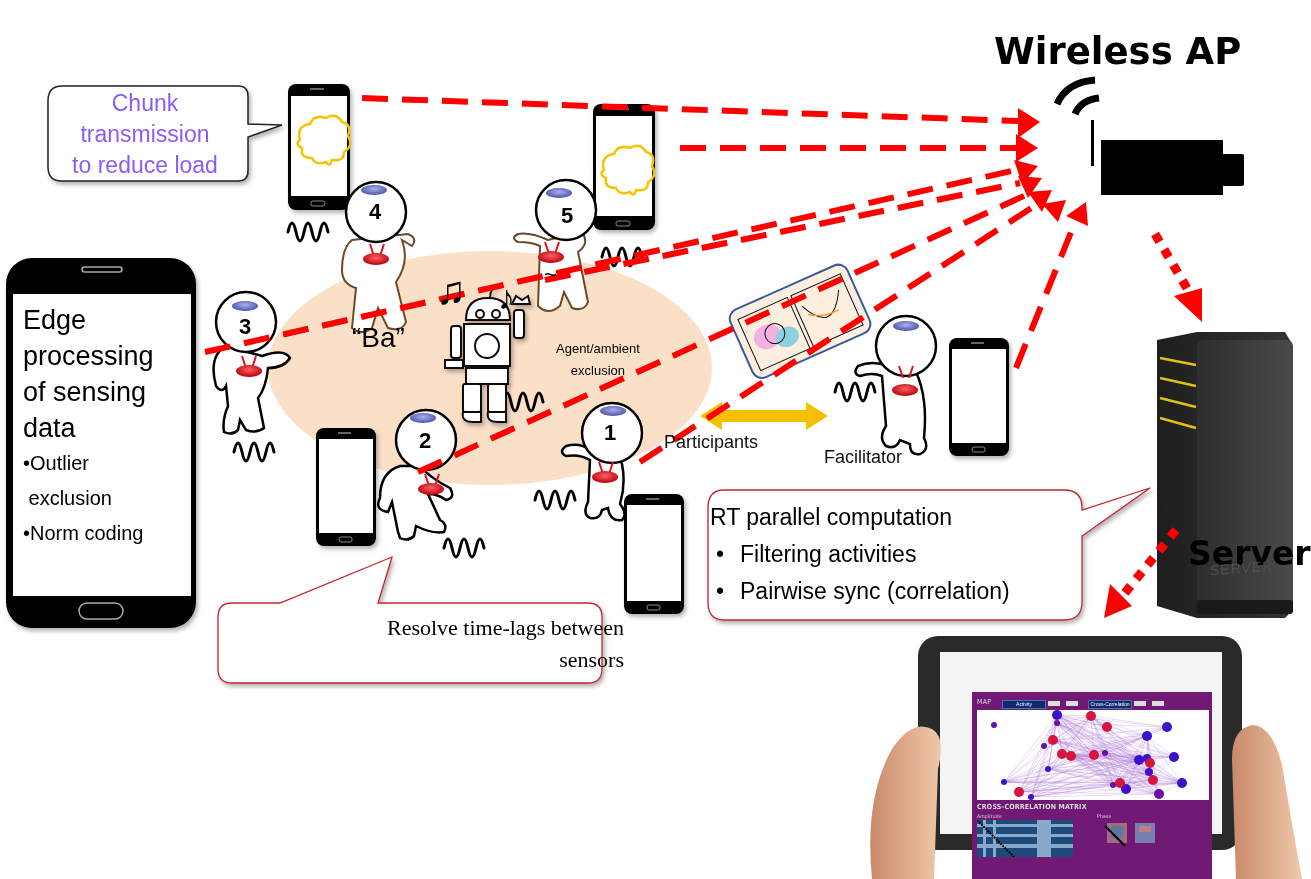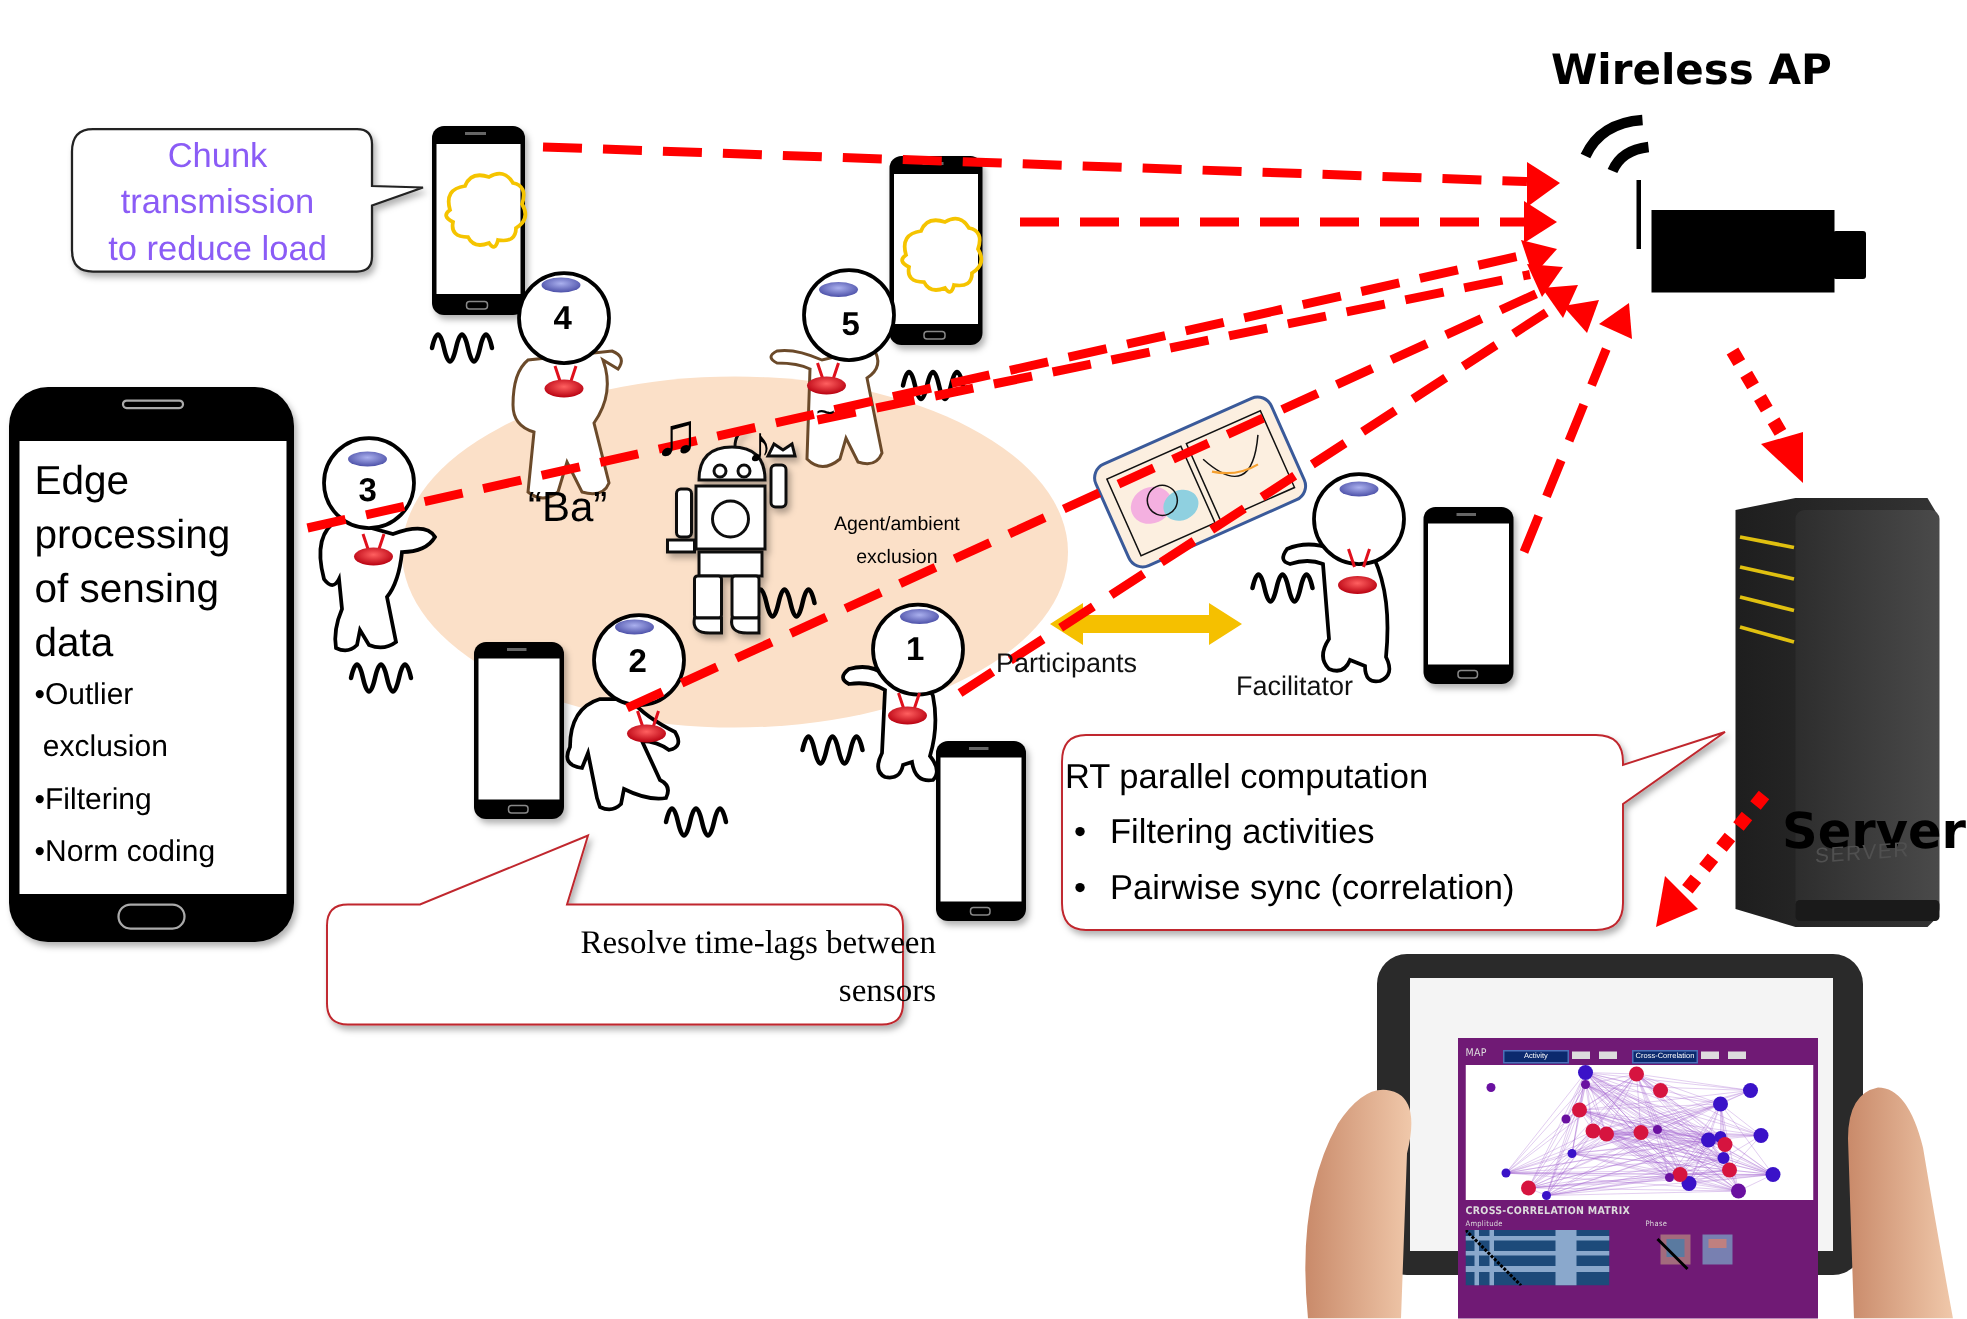--- a/index.html
+++ b/index.html
@@ -563,38 +563,37 @@
   </svg>
   <svg class="abs" style="left:125px;top:128px;" width="96" height="37">
     <rect x="10" y="3" width="20" height="20" fill="#b08080" opacity="0.8"></rect>
     <rect x="38" y="3" width="20" height="20" fill="#7a9ac0" opacity="0.8"></rect>
     <rect x="14" y="6" width="12" height="12" fill="#5a7aa0"></rect>
     <rect x="42" y="6" width="12" height="6" fill="#c08080"></rect>
     <line x1="8" y1="6" x2="28" y2="26" stroke="#000" stroke-width="2"></line>
   </svg>
 </div>
 
-<div class="title" style="left:1034px;top:30px;font-size:28px;">Wireless AP</div>
+<div class="title" style="left:994px;top:30px;font-size:37px;">Wireless AP</div>
 <div class="title" style="left:1188px;top:534px;font-size:33px;">Server</div>
 <div class="abs" style="left:1210px;top:560px;font-size:14px;color:#505050;letter-spacing:1px;transform:skewY(-4deg);">SERVER</div>
 
 <div class="callout-text" style="left:52px;top:88px;width:186px;">
   <div>Chunk</div>
   <div>transmission</div>
   <div>to reduce load</div>
 </div>
 
 <div class="edge-text">
   <div>Edge</div>
   <div>processing</div>
   <div>of sensing</div>
   <div>data</div>
   <div class="bul">•Outlier</div>
   <div class="bul" style="white-space:pre;"> exclusion</div>
-  <div class="bul">•Filtering</div>
   <div class="bul">•Norm coding</div>
 </div>
 
 <div class="rt-box">
   <div>RT parallel computation</div>
   <div>
     <span style="display:inline-block;width:24px;padding-left:6px;">•</span><span>Filtering activities</span>
   </div>
   <div>
     <span style="display:inline-block;width:24px;padding-left:6px;">•</span><span>Pairwise sync (correlation)</span>

